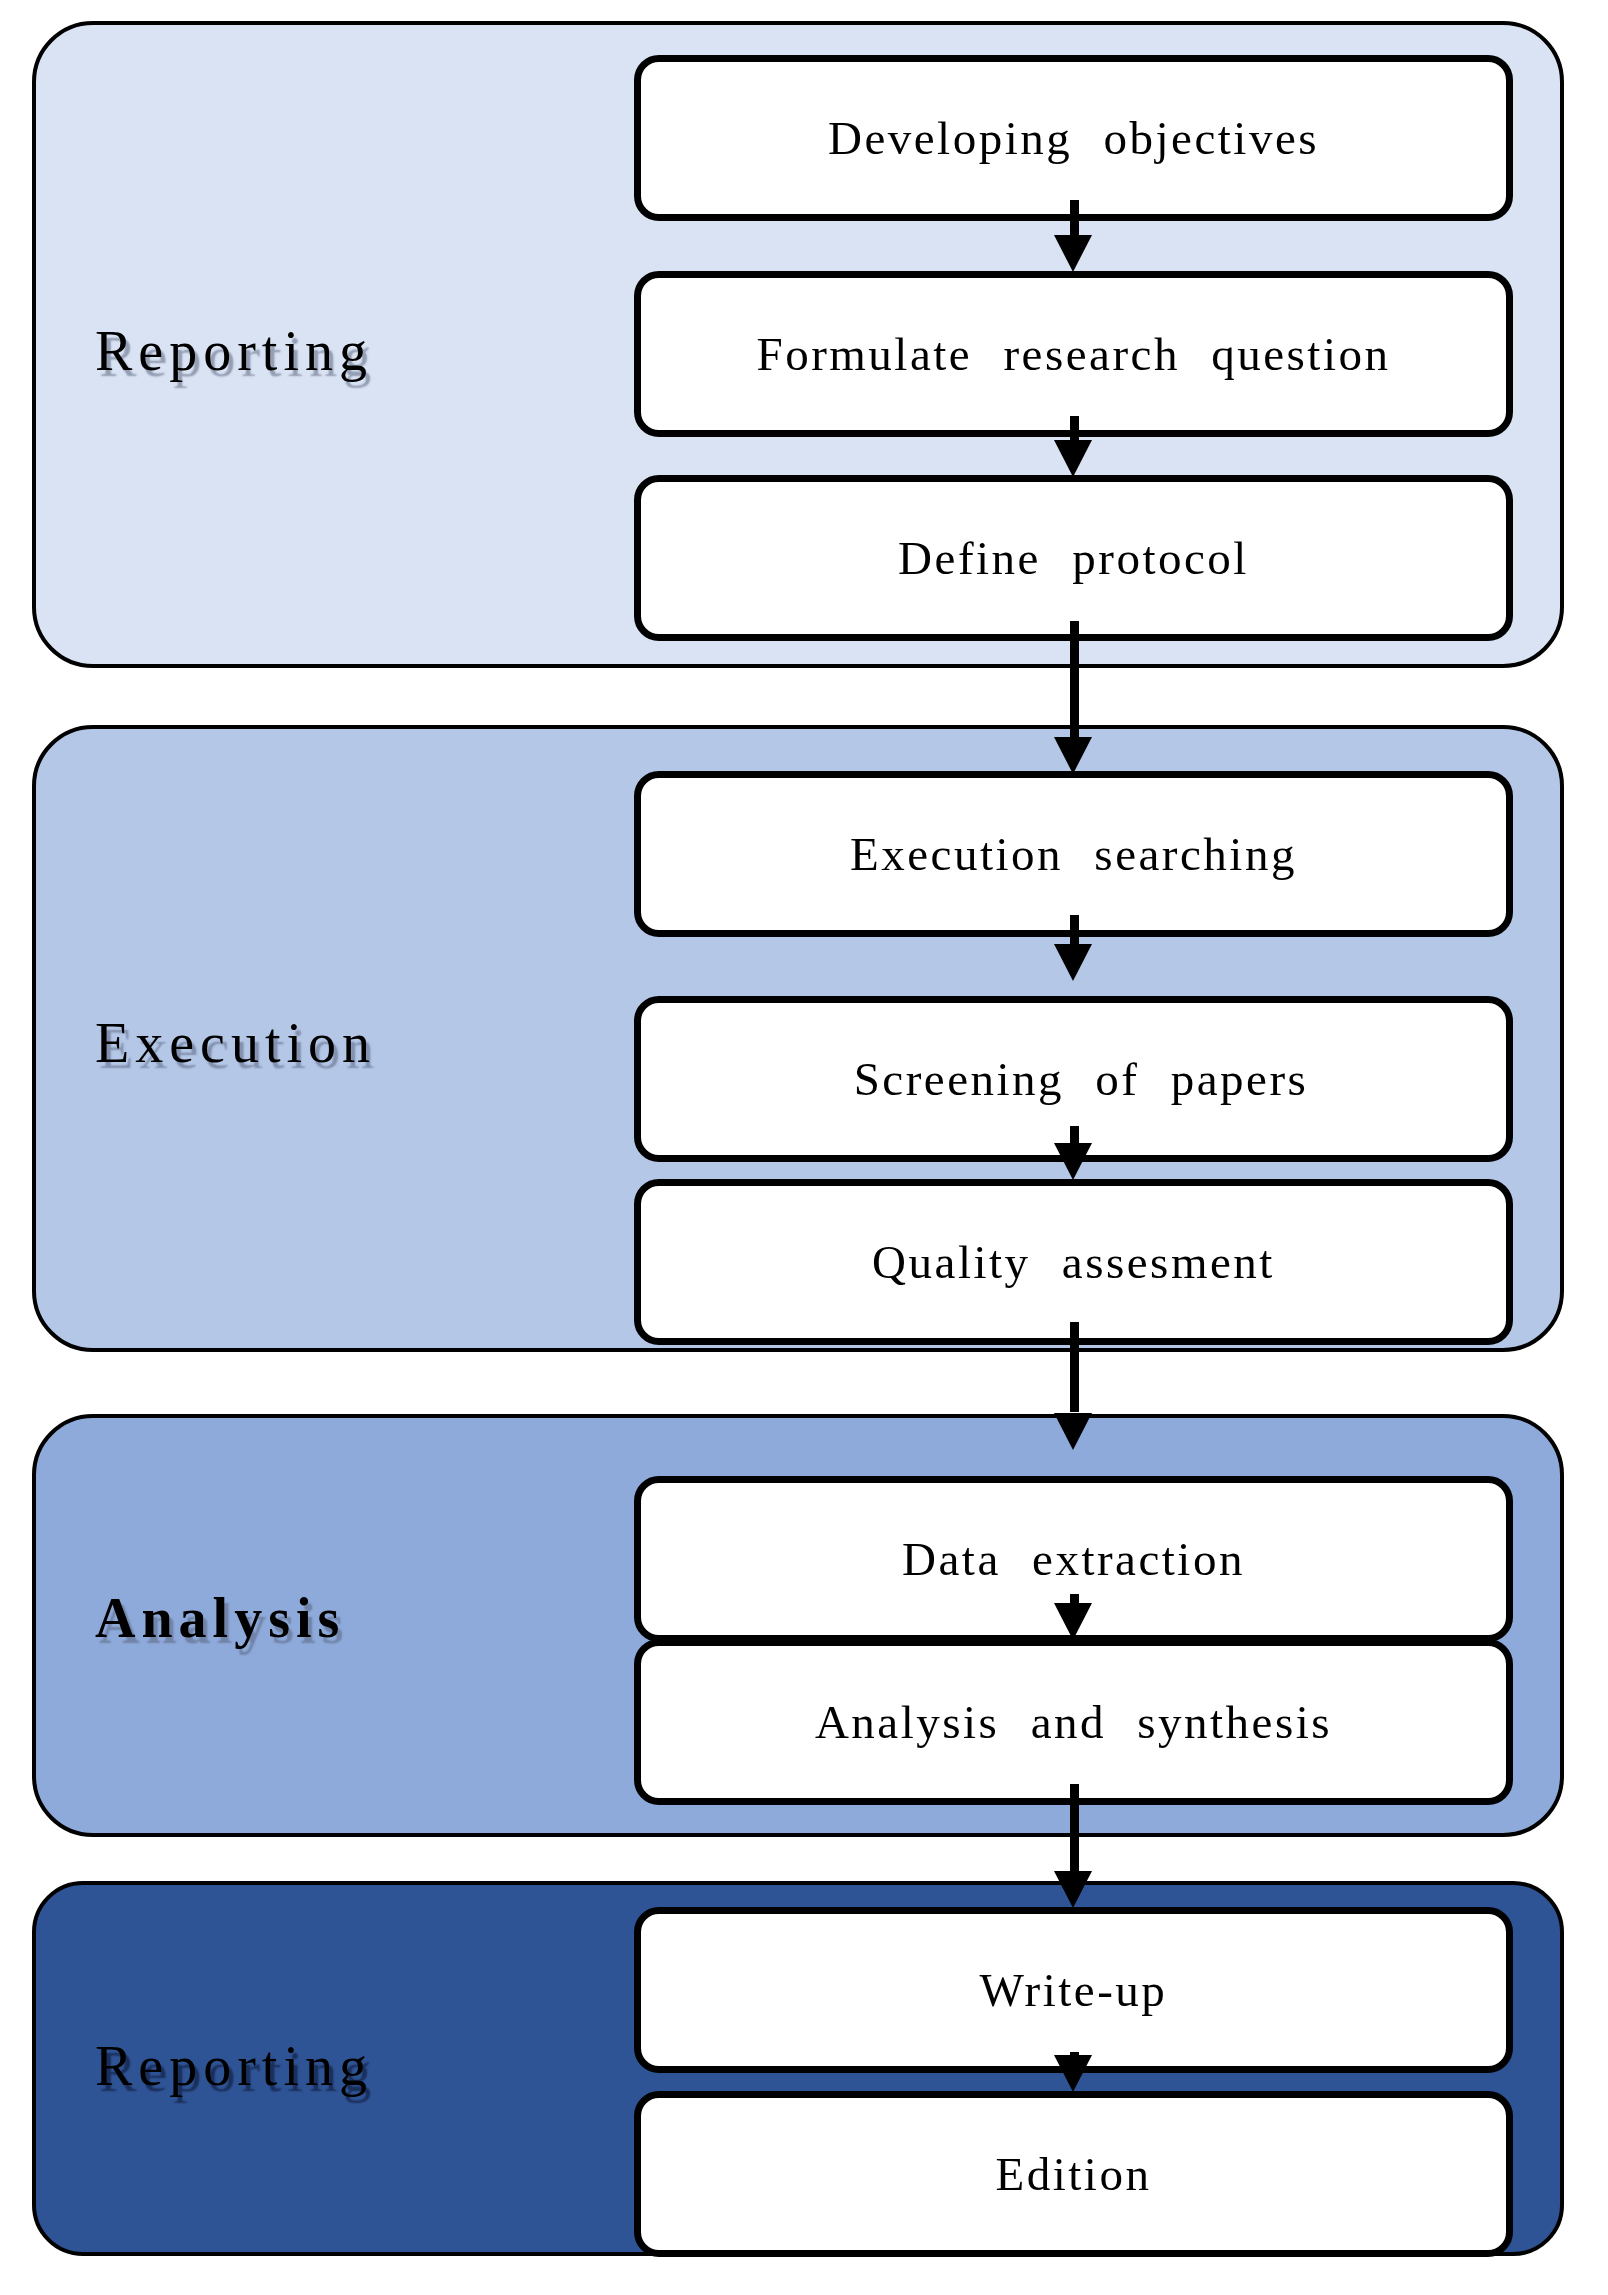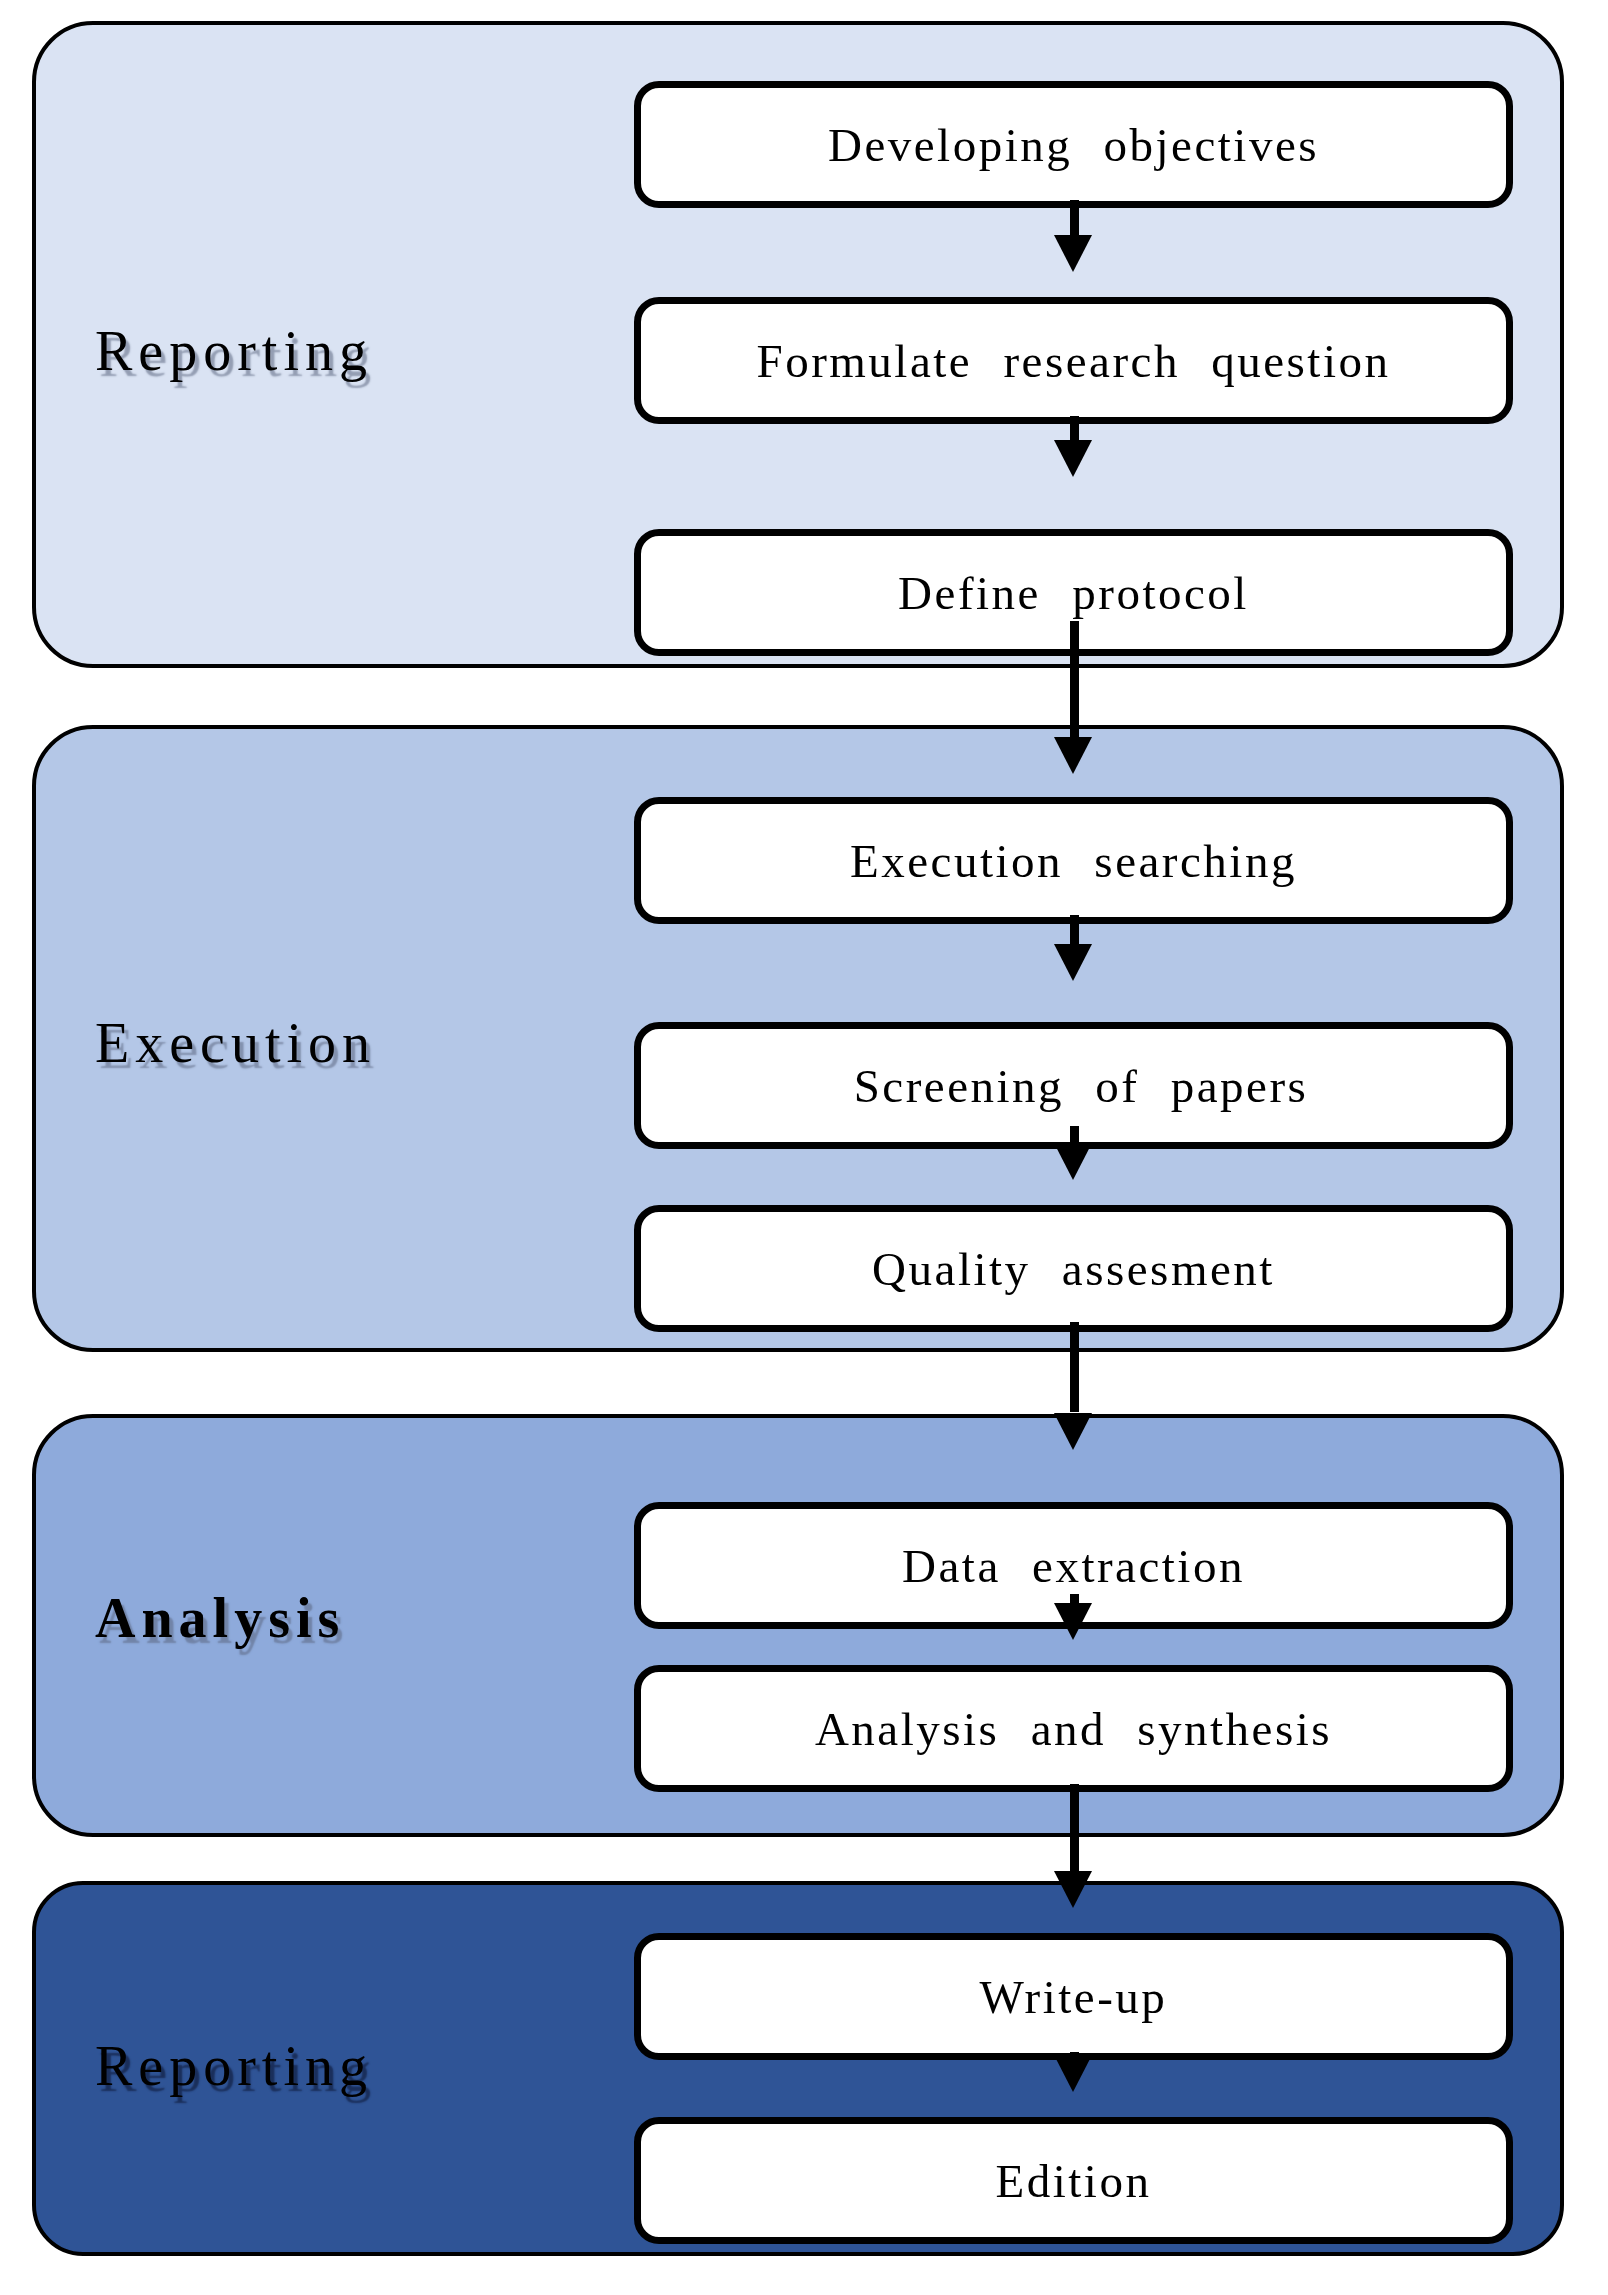--- a/index.html
+++ b/index.html
@@ -34,37 +34,36 @@
     white-space:nowrap;
   }
   .lbl-planning {top:323px;}
   .lbl-execution{top:1015px;}
   .lbl-analysis {top:1590px;font-weight:bold;}
   .lbl-reporting{top:2038px;}
   .band-label.dark{text-shadow:4.2px 6px 1.7px rgba(22,40,80,0.85);}
   
   .pbox{
     position:absolute;
-    left:634px;width:879px;height:127px;
+    left:634px;width:879px;height:166px;
     background:#ffffff;
     border:7.6px solid #000;
     border-radius:25px;
     box-sizing:border-box;
     display:flex;align-items:center;justify-content:center;
     font-size:47px;
     letter-spacing:2.5px;
     word-spacing:17px;
     color:#000;
     text-align:center;
     white-space:nowrap;
-    margin-top:26px;
   }
   .b0{top:55px;}   
   .b1{top:271px;}  
-  .b2{top:503px;}  
+  .b2{top:475px;}  
   .b3{top:771px;}  
   .b4{top:996px;padding-left:15px;} 
   .b5{top:1179px;} 
   .b6{top:1476px;} 
   .b7{top:1639px;} 
   .b8{top:1907px;} 
   .b9{top:2091px;} 
   
   .arrow-stem{
     position:absolute;

